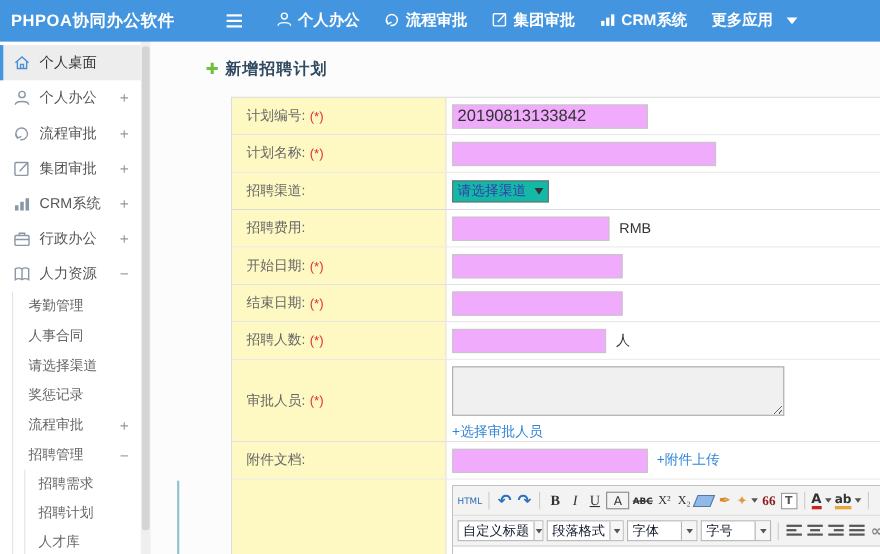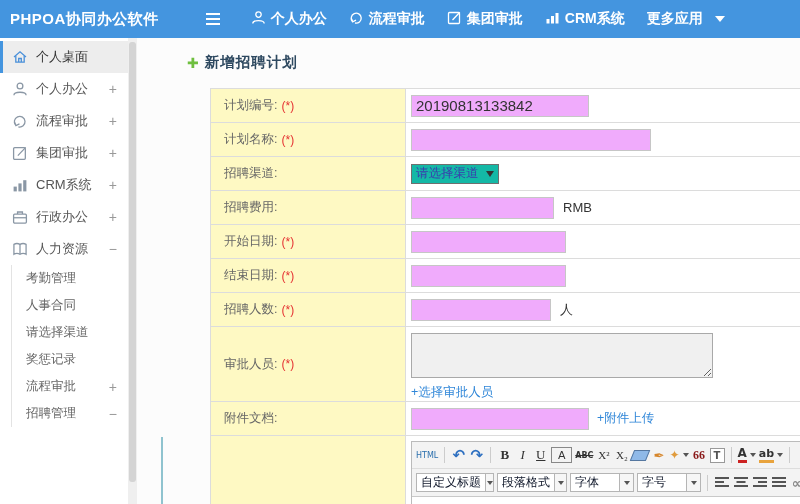--- a/index.html
+++ b/index.html
@@ -252,20 +252,31 @@
       <span>奖惩记录</span>
       <span class="toggle"></span>
     </div>
     <div class="sub2">
       <span>流程审批</span>
       <span class="toggle">+</span>
     </div>
     <div class="sub2">
       <span>招聘管理</span>
       <span class="toggle">−</span>
+    </div>
+    <div class="submenu3">
+      <div class="sub3">
+        <span>招聘需求</span>
+      </div>
+      <div class="sub3">
+        <span>招聘计划</span>
+      </div>
+      <div class="sub3">
+        <span>人才库</span>
+      </div>
     </div>
   </div>
 </div>
 
 <div class="side-scroll">
   <div class="thumb"></div>
 </div>
 
 <div class="main">
   <div class="teal-line"></div>

